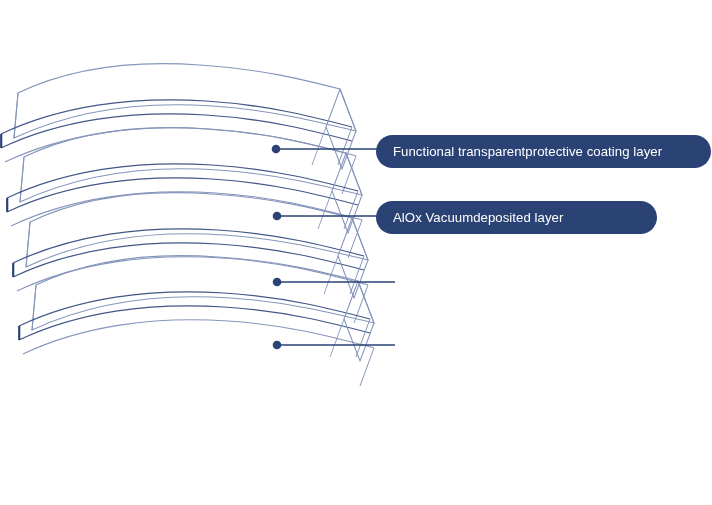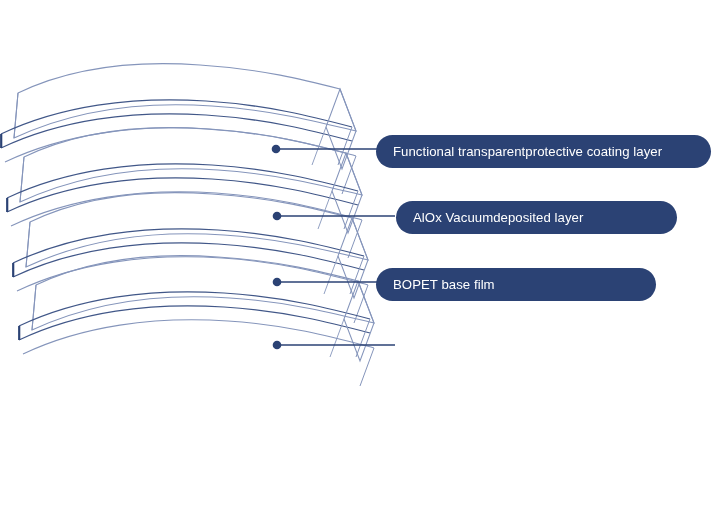--- a/index.html
+++ b/index.html
@@ -43,21 +43,21 @@
     white-space: nowrap;
   }
   .label-pill .pill-text {
     color: #ffffff;
     font-size: 13.2px;
     line-height: 1;
     letter-spacing: 0.05px;
     font-family: "Liberation Sans", sans-serif;
   }
   #pill-1 { left: 376px; top: 135px; width: 335px; }
-  #pill-2 { left: 396px; top: 201px; width: 281px; }
+  #pill-2 { left: 376px; top: 201px; width: 281px; }
   #pill-3 { left: 376px; top: 268px; width: 280px; }
   #pill-4 { left: 376px; top: 330px; width: 280px; }
 </style>
 </head>
 <body>
 
 <div id="diagram-root">
 
   <svg id="layer-svg" viewBox="0 0 712 505">
     <defs>
@@ -126,18 +126,15 @@
   </svg>
 
   <div class="label-pill" id="pill-1">
     <span class="pill-text">Functional transparentprotective coating layer</span>
   </div>
 
   <div class="label-pill" id="pill-2">
     <span class="pill-text">AlOx Vacuumdeposited layer</span>
   </div>
 
-  <div class="label-pill" id="pill-3">
-    <span class="pill-text">BOPET base film</span>
-  </div>
 
 
 </div>
 
 </body></html>

